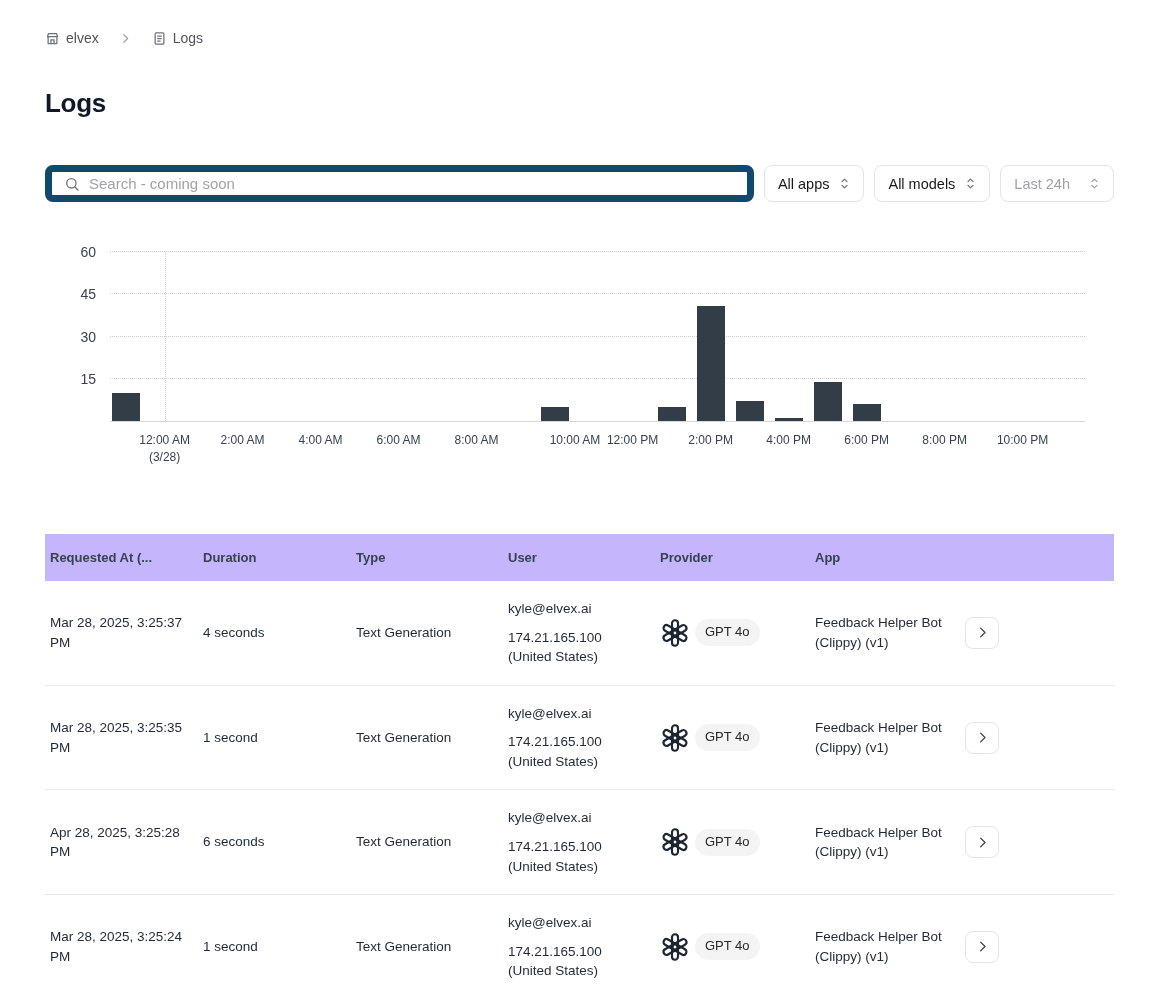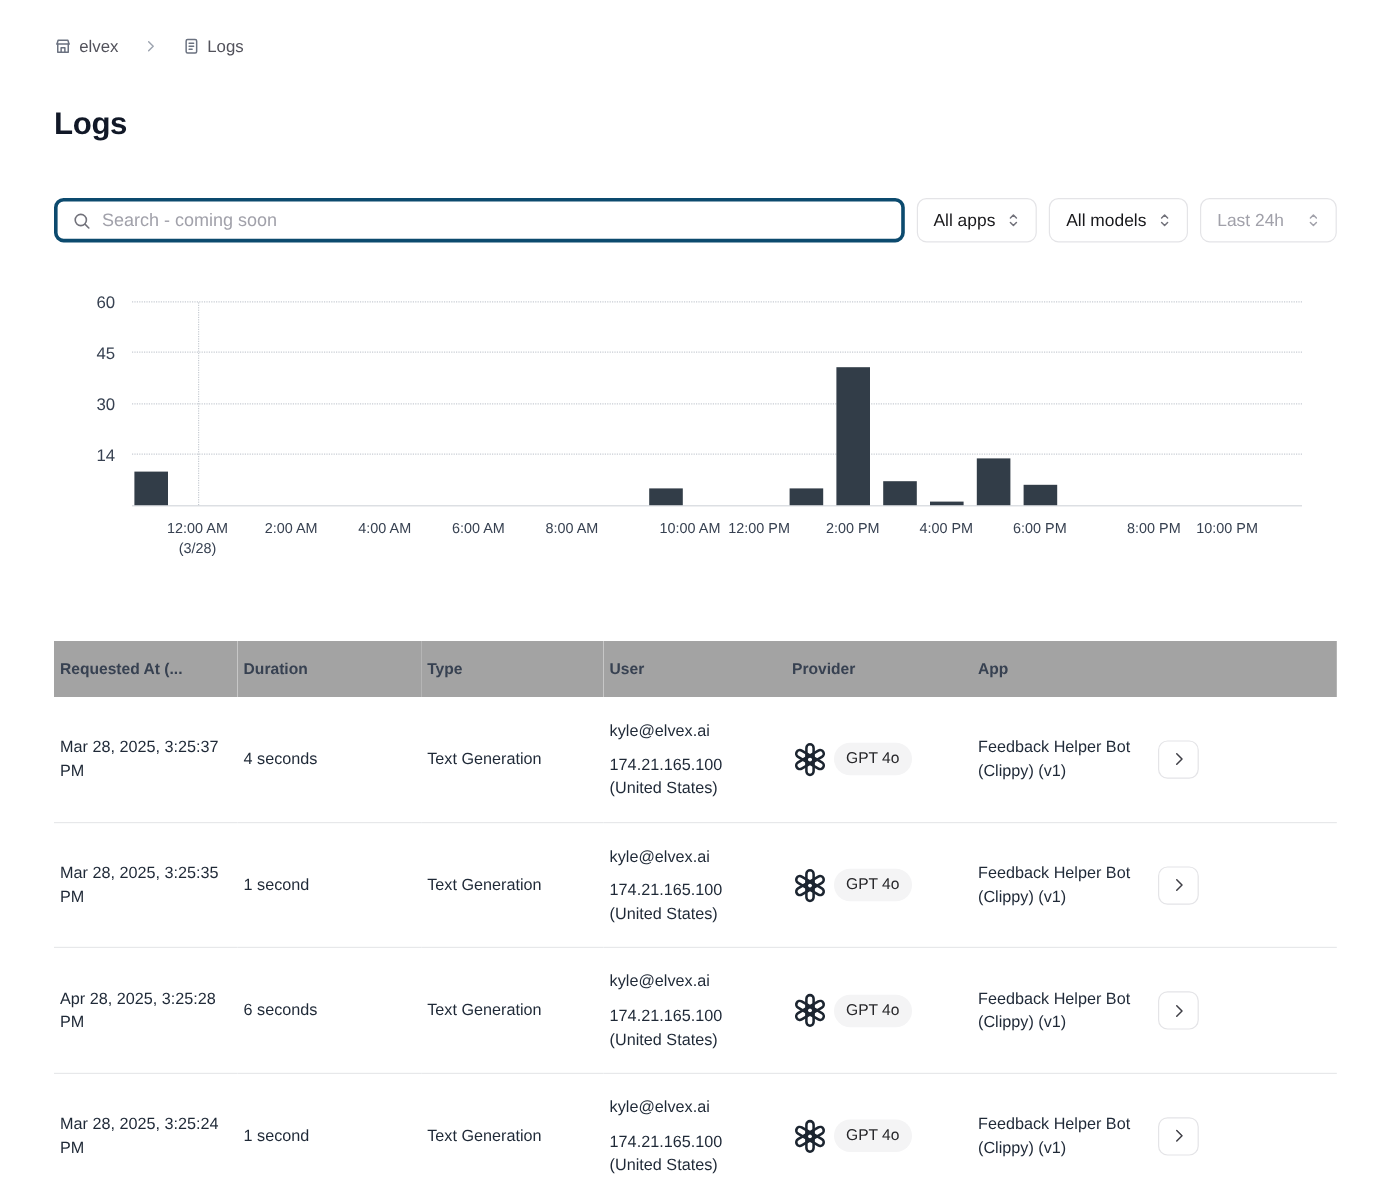--- a/index.html
+++ b/index.html
@@ -16,21 +16,21 @@
   .crumb { display:flex; align-items:center; gap:6px; color:#52525b; text-decoration:none; cursor:pointer; }
   .crumb .icon { display:flex; align-items:center; color:#6b7280; }
   .bc-sep { display:flex; align-items:center; color:#9ca3af; }
 
   
   h1.page-title { margin-top:42px; font-size:26px; font-weight:700; color:#111827; letter-spacing:-0.3px; }
   p.page-subtitle { margin-top:14px; font-size:15px; color:#3f3f46; }
 
   
   .filters { display:flex; gap:10px; margin-top:46px; }
-  .search { flex:1; display:flex; align-items:center; gap:9px; height:37px; border:3px solid #0c4a6e; border-radius:8px; padding:0 12px; background:#fff; }
+  .search { flex:1; display:flex; align-items:center; gap:9px; height:37px; border:7px solid #0c4a6e; border-radius:8px; padding:0 12px; background:#fff; }
   .search svg { color:#71717a; flex:none; }
   .search input { border:none; outline:none; flex:1; font-size:15px; color:#18181b; font-family:inherit; background:transparent; }
   .search input::placeholder { color:#a1a1aa; }
   .select-btn { display:flex; align-items:center; gap:8px; height:37px; border:1px solid #e4e4e7; border-radius:8px; padding:0 11px 0 13px; background:#fff; font-size:14.5px; color:#18181b; font-family:inherit; cursor:pointer; }
   .select-btn .updown { color:#71717a; display:flex; }
   .select-btn.muted { color:#a1a1aa;gap:17px; }
   .select-btn.muted .updown { color:#a1a1aa; }
 
   
   .chart { position:relative; margin:50px 29px 0 65px; height:218px; }
@@ -43,21 +43,21 @@
 
   
   .logs-table-wrap { margin-top:64px; }
   table.logs-table { width:100%; border-collapse:collapse; table-layout:fixed; }
   table.logs-table col.c1 { width:153px; }
   table.logs-table col.c2 { width:153px; }
   table.logs-table col.c3 { width:152px; }
   table.logs-table col.c4 { width:152px; }
   table.logs-table col.c5 { width:155px; }
   table.logs-table col.c6 { width:150px; }
-  thead tr { background:#a3a3a3; }
+  thead tr { background:#c4b5fd; }
   thead th { text-align:left; font-size:13px; font-weight:600; color:#374151; padding:16px 10px 16px 5px; border-radius:0; white-space:nowrap; overflow:hidden; text-overflow:ellipsis; }
   tbody td { font-size:13.5px; color:#1f2937; padding:18px 10px 18px 5px; border-top:1px solid #e7e8ea; vertical-align:middle; line-height:1.45; }
   tbody tr:first-child td { border-top:none; }
   .user-email { margin-bottom:9px; }
   .provider { display:flex; align-items:center; gap:5px; }
   .openai-logo { display:flex; align-items:center; color:#1c2530; flex:none; }
   .badge { background:#f4f4f5; border-radius:999px; padding:4px 10px; font-size:13px; color:#27272a; white-space:nowrap; }
   .row-btn { width:34px; height:32px; display:flex; align-items:center; justify-content:center; background:#fff; border:1px solid #e4e4e7; border-radius:8px; cursor:pointer; color:#3f3f46; }
 </style>
 </head>
@@ -130,21 +130,21 @@
             <path d="M8 9l4-4 4 4"></path>
             <path d="M8 15l4 4 4-4"></path>
           </svg>
       </span>
     </button>
   </div>
 
   <div class="chart">
     <div class="plot" id="plot">
         <div class="gridline" style="bottom: 42.25px;"></div>
-        <div class="ytick" style="bottom: 33.25px;">14</div>
+        <div class="ytick" style="bottom: 33.25px;">15</div>
         <div class="gridline" style="bottom: 84.5px;"></div>
         <div class="ytick" style="bottom: 75.5px;">30</div>
         <div class="gridline" style="bottom: 126.75px;"></div>
         <div class="ytick" style="bottom: 117.75px;">45</div>
         <div class="gridline" style="bottom: 169px;"></div>
         <div class="ytick" style="bottom: 160px;">60</div>
         <div class="vline" style="left: 54.6px;"></div>
         <div class="bar" style="left: 1.6px; width: 28px; height: 28.1667px; background: rgb(50, 61, 72);"></div>
         <div class="bar" style="left: 430.6px; width: 28px; height: 14.0833px; background: rgb(50, 61, 72);"></div>
         <div class="bar" style="left: 547.6px; width: 28px; height: 14.0833px; background: rgb(50, 61, 72);"></div>
@@ -177,21 +177,21 @@
         </div>
         <div class="xtick" style="left: 600.6px;">
           <div>2:00 PM</div>
         </div>
         <div class="xtick" style="left: 678.6px;">
           <div>4:00 PM</div>
         </div>
         <div class="xtick" style="left: 756.6px;">
           <div>6:00 PM</div>
         </div>
-        <div class="xtick" style="left: 834.6px; margin-left: 17px;">
+        <div class="xtick" style="left: 834.6px;">
           <div>8:00 PM</div>
         </div>
         <div class="xtick" style="left: 912.6px;">
           <div>10:00 PM</div>
         </div>
       </div>
   </div>
 
   <div class="logs-table-wrap">
     <table class="logs-table">

